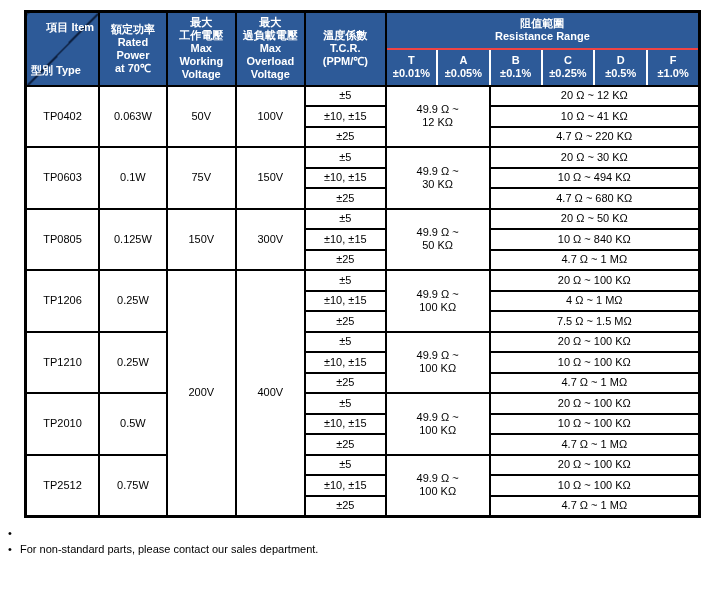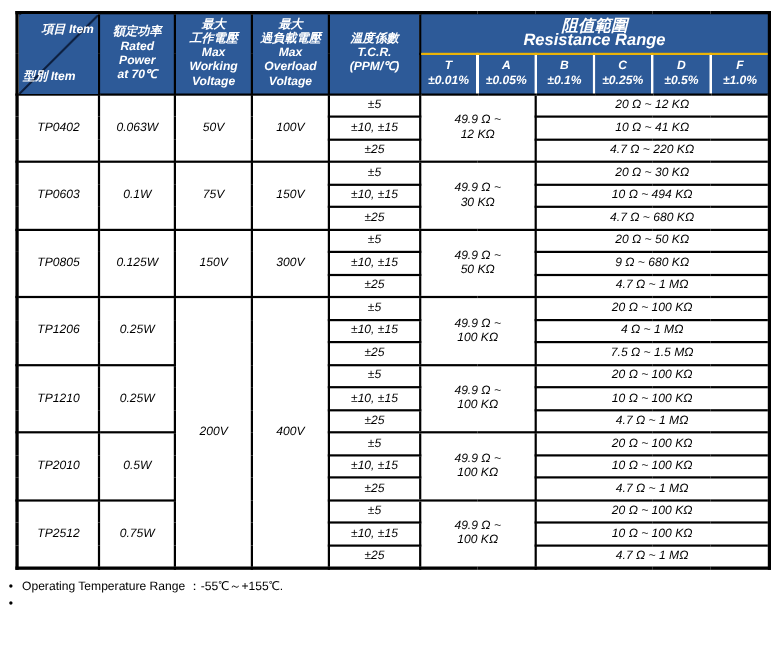--- a/index.html
+++ b/index.html
@@ -4,32 +4,31 @@
 <style>
   :root { --header-bg:#2d5a98; --header-fg:#ffffff; --line:#000000; }
   * { box-sizing: border-box; }
   html,body { margin:0; padding:0; }
   body {
     width:701px; height:600px; background:#fff; overflow:hidden;
     font-family:"Liberation Sans", sans-serif; color:#000;
   }
   table.spec {
     border-collapse:collapse; table-layout:fixed;
-    margin:10px 0 0 14px;
+    margin:10px 0 0 24px;
     border:3px solid var(--line);
-    font-style:italic;
   }
   th, td { padding:0; text-align:center; vertical-align:middle; overflow:hidden; }
   th {
     background:var(--header-bg); color:var(--header-fg);
     font-weight:bold; font-size:11px; line-height:13px;
     border-right:2px solid var(--line); border-bottom:2px solid var(--line);
   }
   .pre { white-space:pre-line; }
-  .rr-band { height:37px; border-bottom:2px solid #eab308; font-size:15px; }
+  .rr-band { height:37px; border-bottom:2px solid #ef4444; font-size:11px; }
   .tol { height:37px; border-right:2px solid #fff; }
   .tol-last { border-right:2px solid var(--line); }
   td.c {
     font-size:11px; line-height:13px; height:20.5px;
     border-right:2px solid var(--line); border-bottom:2px solid var(--line);
     background:#fff; color:#000;
   }
   .corner {
     position:relative;
     background-color:var(--header-bg);
@@ -58,21 +57,21 @@
       <col style="width:53px">
       <col style="width:53px">
     <col style="width:54px">
       <col style="width:53px">
   </colgroup>
 
   <tbody>
       <tr>
     <th class="corner" rowspan="2">
       <span class="item">項目 Item</span>
-      <span class="type">型別 Item</span>
+      <span class="type">型別 Type</span>
     </th>
     <th rowspan="2" class="pre">額定功率
 Rated
 Power
 at 70℃</th>
     <th rowspan="2" class="pre">最大
 工作電壓
 Max
 Working
 Voltage</th>
@@ -145,21 +144,21 @@
     <td class="c" rowspan="3">0.125W</td>
     <td class="c" rowspan="3">150V</td>
     <td class="c" rowspan="3">300V</td>
     <td class="c">±5</td>
     <td class="c pre" colspan="2" rowspan="3">49.9 Ω ~
 50 KΩ</td>
     <td class="c" colspan="4">20 Ω ~ 50 KΩ</td>
   </tr>
   <tr>
     <td class="c">±10, ±15</td>
-    <td class="c" colspan="4">9 Ω ~ 680 KΩ</td>
+    <td class="c" colspan="4">10 Ω ~ 840 KΩ</td>
   </tr>
   <tr>
     <td class="c">±25</td>
     <td class="c" colspan="4">4.7 Ω ~ 1 MΩ</td>
   </tr>
 
   <tr>
     <td class="c" rowspan="3">TP1206</td>
     <td class="c" rowspan="3">0.25W</td>
     <td class="c" rowspan="12">200V</td>
@@ -227,18 +226,18 @@
   <tr>
     <td class="c">±25</td>
     <td class="c" colspan="4">4.7 Ω ~ 1 MΩ</td>
   </tr>
 </tbody>
   </table>
 
 <div class="notes">
   <div class="note">
     <span class="bullet">•</span>
-    <span>Operating Temperature Range ：-55℃～+155℃.</span>
   </div>
   <div class="note">
     <span class="bullet">•</span>
+    <span>For non-standard parts, please contact our sales department.</span>
   </div>
 </div>
 
 </body></html>

